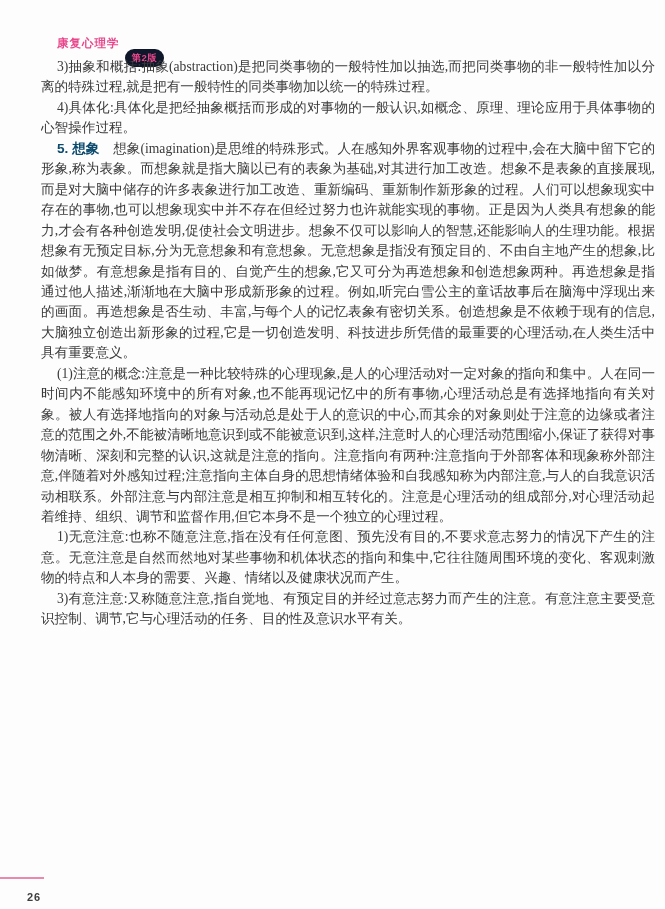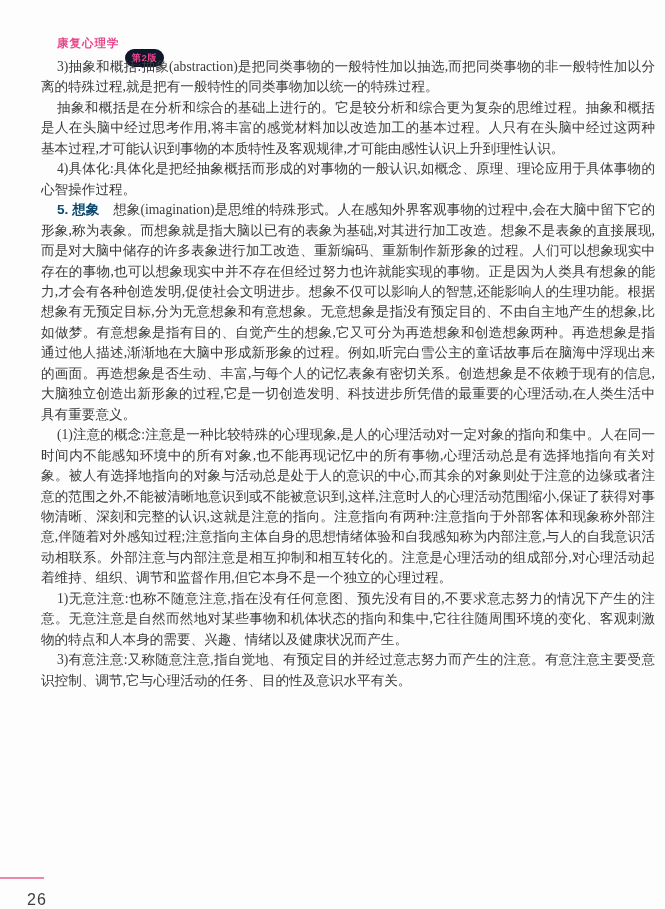--- a/index.html
+++ b/index.html
@@ -31,36 +31,35 @@
   .body-text p{margin:0;padding:0;text-indent:16px;}
   .bold-run{
     font-family:"Liberation Sans","DejaVu Sans",sans-serif;
     font-weight:700;color:#0c4a6e;
   }
   
   .footer-line{position:absolute;left:0;top:877px;width:44px;height:1.5px;background:#ec87ad;}
   .page-number{
     position:absolute;left:27px;top:891px;
     font-family:"Liberation Sans","DejaVu Sans",sans-serif;
-    font-weight:400;font-size:16px;color:#3e3e3e;letter-spacing:1px;
+    font-weight:700;font-size:11px;color:#3e3e3e;letter-spacing:1px;
   }
 </style>
 </head>
 <body>
 
 <div class="page">
 
   <div class="header">
     <span class="book-title">康复心理学</span>
     <span class="edition-badge">第2版</span>
   </div>
 
   <div class="body-text" id="paragraph-container">
       <p><span>3)抽象和概括:抽象(abstraction)是把同类事物的一般特性加以抽选,而把同类事物的非一般特性加以分离的特殊过程,就是把有一般特性的同类事物加以统一的特殊过程。</span></p>
-      <p><span>抽象和概括是在分析和综合的基础上进行的。它是较分析和综合更为复杂的思维过程。抽象和概括是人在头脑中经过思考作用,将丰富的感觉材料加以改造加工的基本过程。人只有在头脑中经过这两种基本过程,才可能认识到事物的本质特性及客观规律,才可能由感性认识上升到理性认识。</span></p>
       <p><span>4)具体化:具体化是把经抽象概括而形成的对事物的一般认识,如概念、原理、理论应用于具体事物的心智操作过程。</span></p>
       <p><span class="bold-run">5. 想象</span><span>　想象(imagination)是思维的特殊形式。人在感知外界客观事物的过程中,会在大脑中留下它的形象,称为表象。而想象就是指大脑以已有的表象为基础,对其进行加工改造。想象不是表象的直接展现,而是对大脑中储存的许多表象进行加工改造、重新编码、重新制作新形象的过程。人们可以想象现实中存在的事物,也可以想象现实中并不存在但经过努力也许就能实现的事物。正是因为人类具有想象的能力,才会有各种创造发明,促使社会文明进步。想象不仅可以影响人的智慧,还能影响人的生理功能。根据想象有无预定目标,分为无意想象和有意想象。无意想象是指没有预定目的、不由自主地产生的想象,比如做梦。有意想象是指有目的、自觉产生的想象,它又可分为再造想象和创造想象两种。再造想象是指通过他人描述,渐渐地在大脑中形成新形象的过程。例如,听完白雪公主的童话故事后在脑海中浮现出来的画面。再造想象是否生动、丰富,与每个人的记忆表象有密切关系。创造想象是不依赖于现有的信息,大脑独立创造出新形象的过程,它是一切创造发明、科技进步所凭借的最重要的心理活动,在人类生活中具有重要意义。</span></p>
       <p><span>(1)注意的概念:注意是一种比较特殊的心理现象,是人的心理活动对一定对象的指向和集中。人在同一时间内不能感知环境中的所有对象,也不能再现记忆中的所有事物,心理活动总是有选择地指向有关对象。被人有选择地指向的对象与活动总是处于人的意识的中心,而其余的对象则处于注意的边缘或者注意的范围之外,不能被清晰地意识到或不能被意识到,这样,注意时人的心理活动范围缩小,保证了获得对事物清晰、深刻和完整的认识,这就是注意的指向。注意指向有两种:注意指向于外部客体和现象称外部注意,伴随着对外感知过程;注意指向主体自身的思想情绪体验和自我感知称为内部注意,与人的自我意识活动相联系。外部注意与内部注意是相互抑制和相互转化的。注意是心理活动的组成部分,对心理活动起着维持、组织、调节和监督作用,但它本身不是一个独立的心理过程。</span></p>
       <p><span>1)无意注意:也称不随意注意,指在没有任何意图、预先没有目的,不要求意志努力的情况下产生的注意。无意注意是自然而然地对某些事物和机体状态的指向和集中,它往往随周围环境的变化、客观刺激物的特点和人本身的需要、兴趣、情绪以及健康状况而产生。</span></p>
       <p><span>3)有意注意:又称随意注意,指自觉地、有预定目的并经过意志努力而产生的注意。有意注意主要受意识控制、调节,它与心理活动的任务、目的性及意识水平有关。</span></p>
     </div>
 
   <div class="footer-line"></div>
 
   <div class="page-number">26</div>

